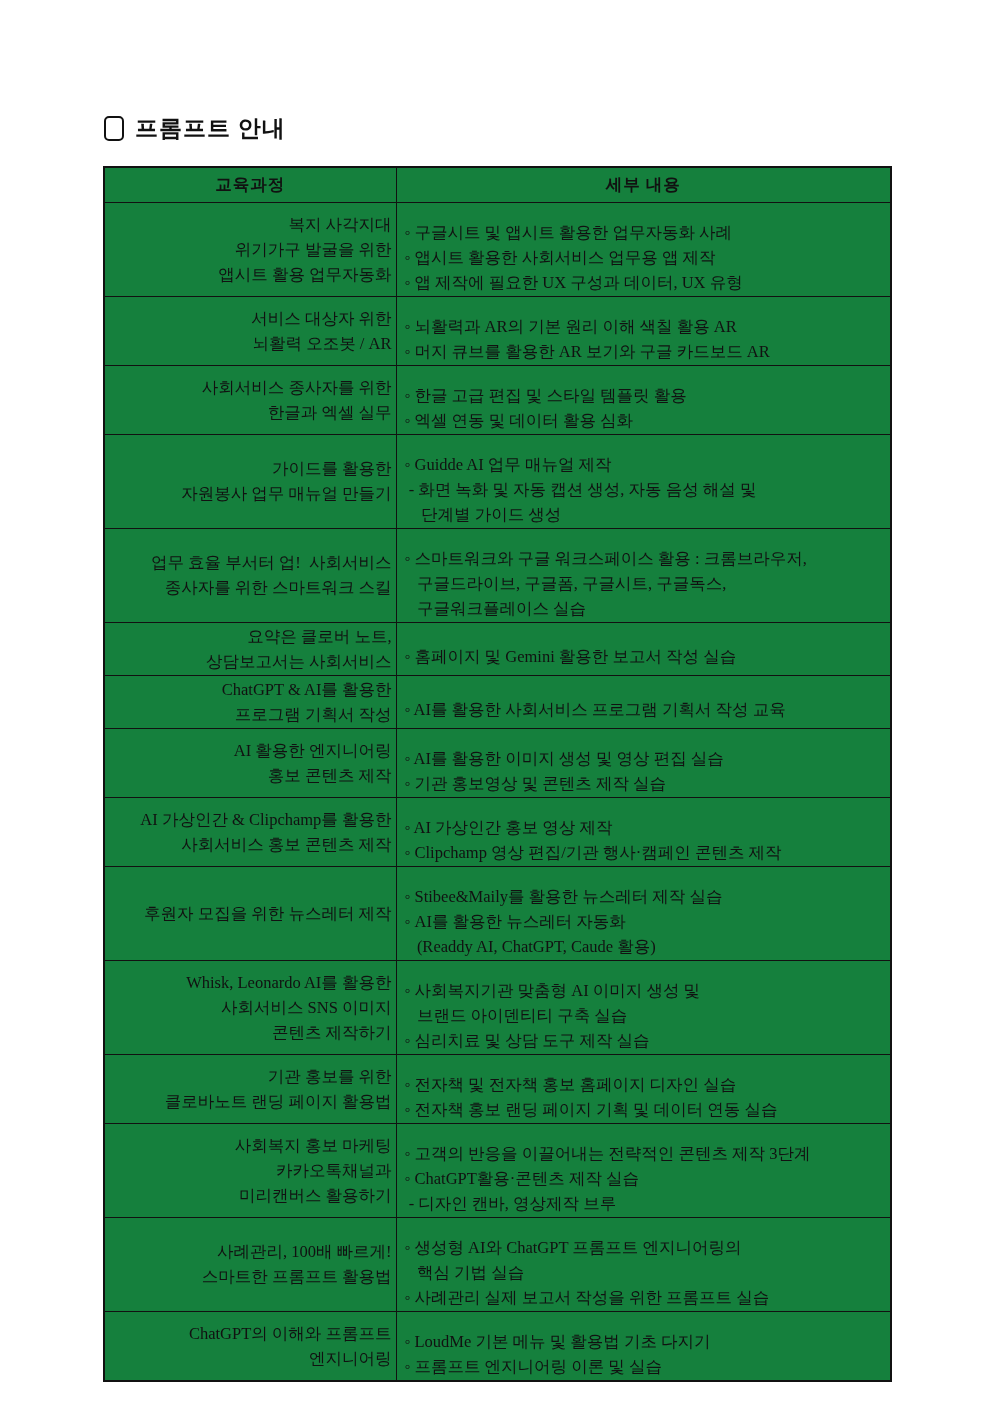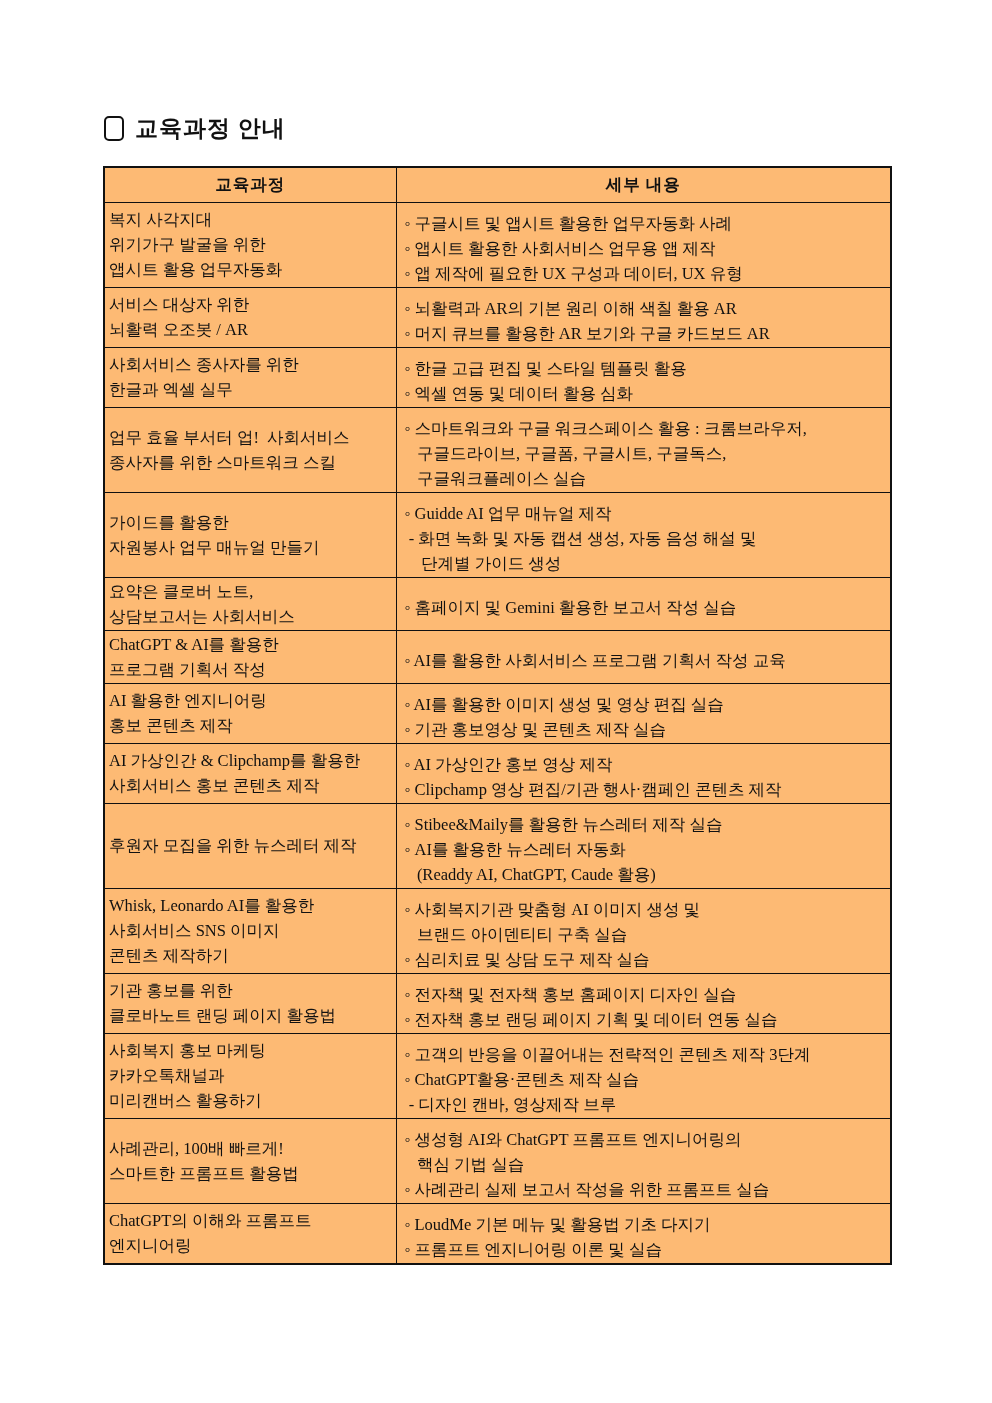--- a/index.html
+++ b/index.html
@@ -39,57 +39,57 @@
     white-space: pre;
   }
   table.course-table {
     position: absolute;
     left: 103px;
     top: 166px;
     width: 789px;
     border-collapse: collapse;
     table-layout: fixed;
     border: 2.5px solid #111111;
-    background: #fdba74;
+    background: #15803d;
   }
   table.course-table col.c1 { width: 292px; }
   table.course-table th,
   table.course-table td {
     border: 1px solid #111111;
     font-size: 16.5px;
     line-height: 25px;
     vertical-align: middle;
     overflow: hidden;
   }
   table.course-table th {
     height: 35px;
     font-weight: bold;
     text-align: center;
     white-space: pre;
     letter-spacing: 1px;
   }
   td.course-cell {
-    text-align: left;
+    text-align: right;
     white-space: pre;
     padding: 1px 4px;
   }
   td.details-cell {
     text-align: left;
     white-space: pre;
-    padding: 8px 4px 1px 8px;
+    padding: 17px 4px 1px 8px;
   }
 </style>
 </head>
 <body>
 
 <div class="page">
 
   <div class="heading">
     <span class="marker"></span>
-    <span class="heading-text">교육과정 안내</span>
+    <span class="heading-text">프롬프트 안내</span>
   </div>
 
   <table class="course-table">
     <colgroup>
       <col class="c1">
       <col class="c2">
     </colgroup>
     <thead>
       <tr>
         <th>교육과정</th>
@@ -111,32 +111,32 @@
           <td class="details-cell">◦ 뇌활력과 AR의 기본 원리 이해 색칠 활용 AR
 ◦ 머지 큐브를 활용한 AR 보기와 구글 카드보드 AR</td>
         </tr>
         <tr>
           <td class="course-cell">사회서비스 종사자를 위한
 한글과 엑셀 실무</td>
           <td class="details-cell">◦ 한글 고급 편집 및 스타일 템플릿 활용
 ◦ 엑셀 연동 및 데이터 활용 심화</td>
         </tr>
         <tr>
+          <td class="course-cell">가이드를 활용한
+자원봉사 업무 매뉴얼 만들기</td>
+          <td class="details-cell">◦ Guidde AI 업무 매뉴얼 제작
+ - 화면 녹화 및 자동 캡션 생성, 자동 음성 해설 및
+    단계별 가이드 생성</td>
+        </tr>
+        <tr>
           <td class="course-cell">업무 효율 부서터 업!  사회서비스
 종사자를 위한 스마트워크 스킬</td>
           <td class="details-cell">◦ 스마트워크와 구글 워크스페이스 활용 : 크롬브라우저,
    구글드라이브, 구글폼, 구글시트, 구글독스,
    구글워크플레이스 실습</td>
-        </tr>
-        <tr>
-          <td class="course-cell">가이드를 활용한
-자원봉사 업무 매뉴얼 만들기</td>
-          <td class="details-cell">◦ Guidde AI 업무 매뉴얼 제작
- - 화면 녹화 및 자동 캡션 생성, 자동 음성 해설 및
-    단계별 가이드 생성</td>
         </tr>
         <tr>
           <td class="course-cell">요약은 클로버 노트,
 상담보고서는 사회서비스</td>
           <td class="details-cell">◦ 홈페이지 및 Gemini 활용한 보고서 작성 실습</td>
         </tr>
         <tr>
           <td class="course-cell">ChatGPT &amp; AI를 활용한
 프로그램 기획서 작성</td>
           <td class="details-cell">◦ AI를 활용한 사회서비스 프로그램 기획서 작성 교육</td>

